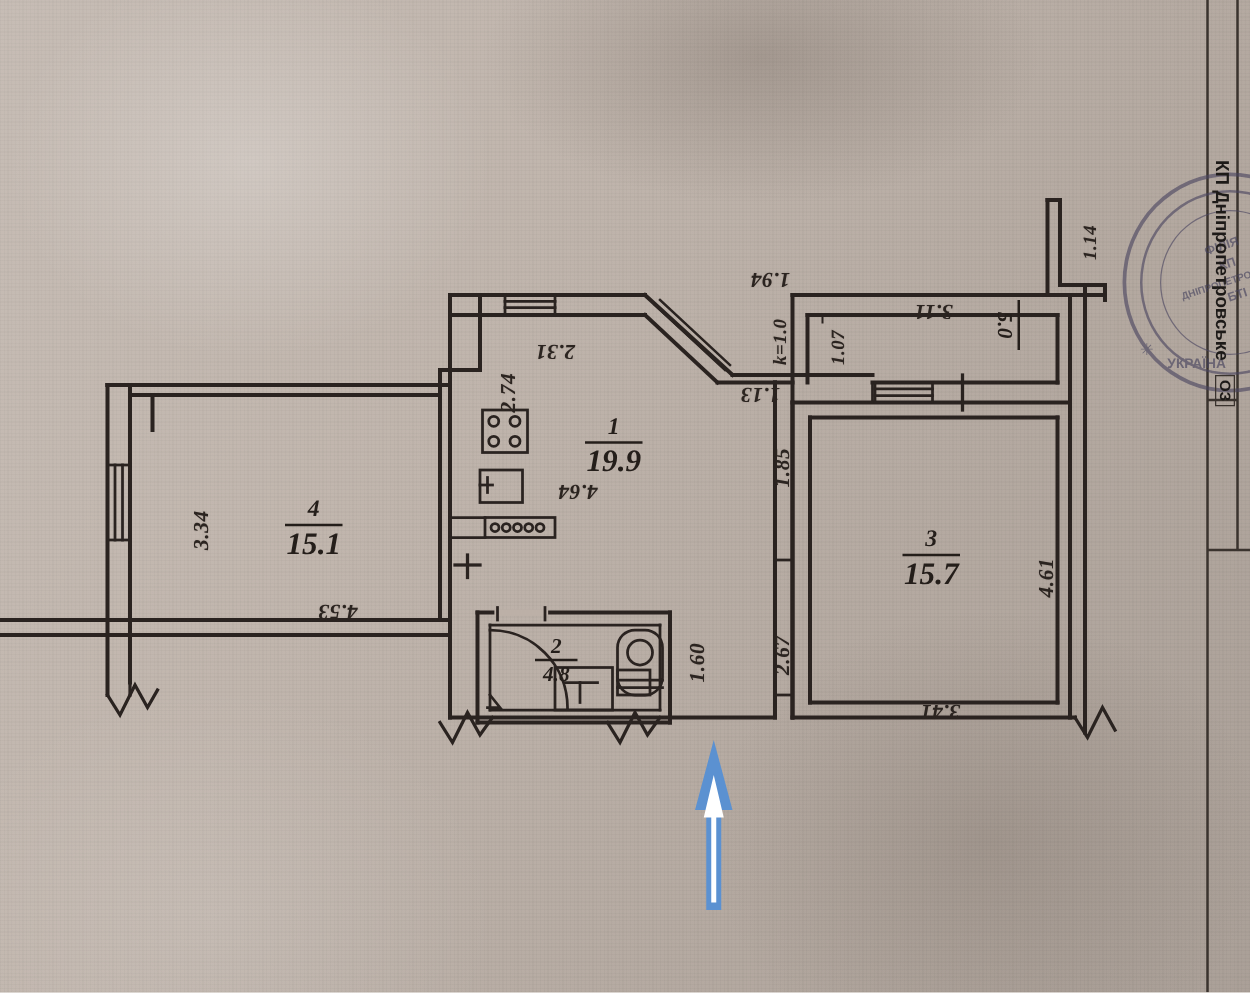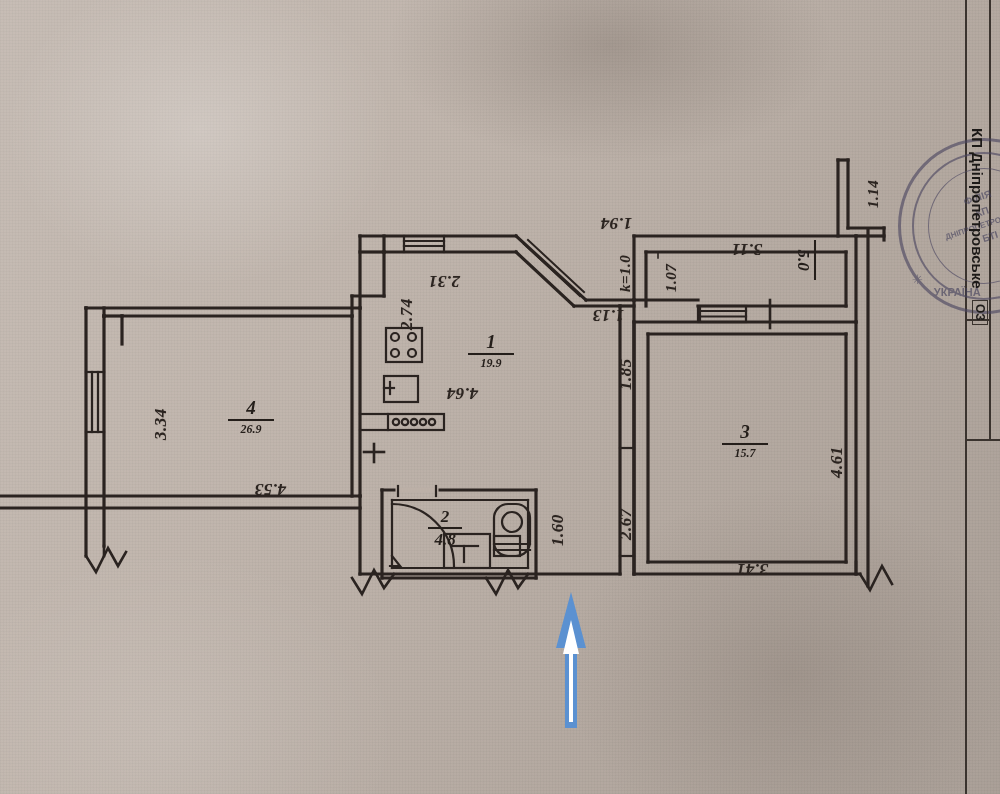--- a/index.html
+++ b/index.html
@@ -89,21 +89,21 @@
     padding-bottom: 1px;
   }
   .room-tag .rule {
     display: block;
     height: 2px;
     background: #241e1a;
     margin: 1px 0 2px 0;
   }
   .room-tag .area {
     display: block;
-    font-size: 12px;
+    font-size: 25px;
   }
   .room-tag.small .num { font-size: 17px; }
   .room-tag.small .area { font-size: 17px; }
 
   
   .margin-text {
     position: absolute;
     color: #1d1a18;
     font-family: "Liberation Sans", sans-serif;
     font-weight: 700;
@@ -386,21 +386,21 @@
 
   <div class="room-tag" style="left: 722px; top: 422px; width: 46px;">
     <span class="num">3</span>
     <span class="rule"></span>
     <span class="area">15.7</span>
   </div>
 
   <div class="room-tag" style="left: 228px; top: 398px; width: 46px;">
     <span class="num">4</span>
     <span class="rule"></span>
-    <span class="area">26.9</span>
+    <span class="area">15.1</span>
   </div>
 
   <div style="position:absolute; left: 818px; top: 240px; transform: rotate(90deg); transform-origin: left top;">
     <div class="room-tag small" style="position:relative; left:0; top:0; width: 40px;">
       <span class="num"></span>
       <span class="rule"></span>
       <span class="area">5.0</span>
     </div>
   </div>
 

